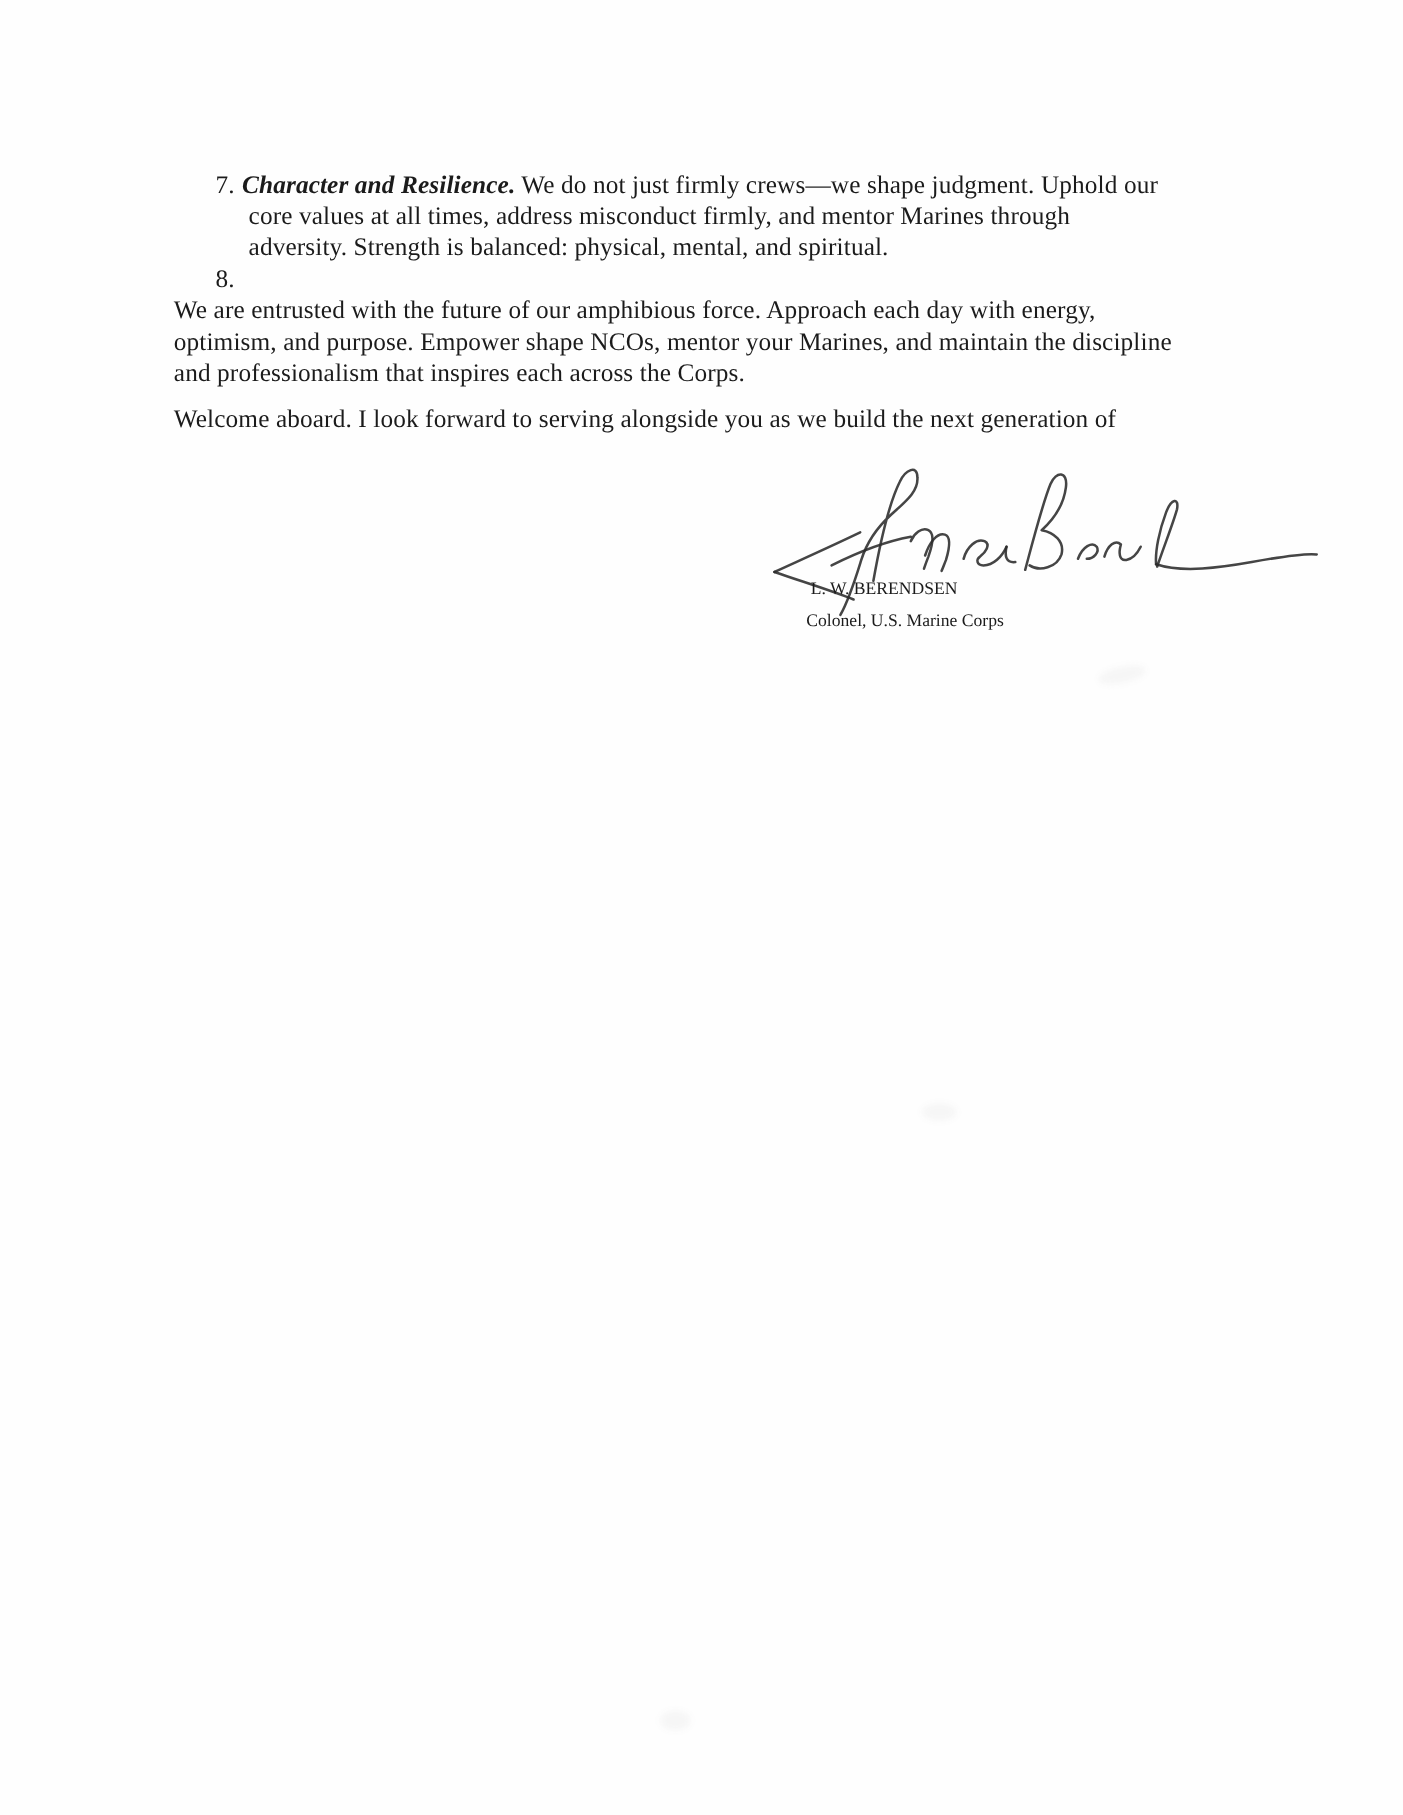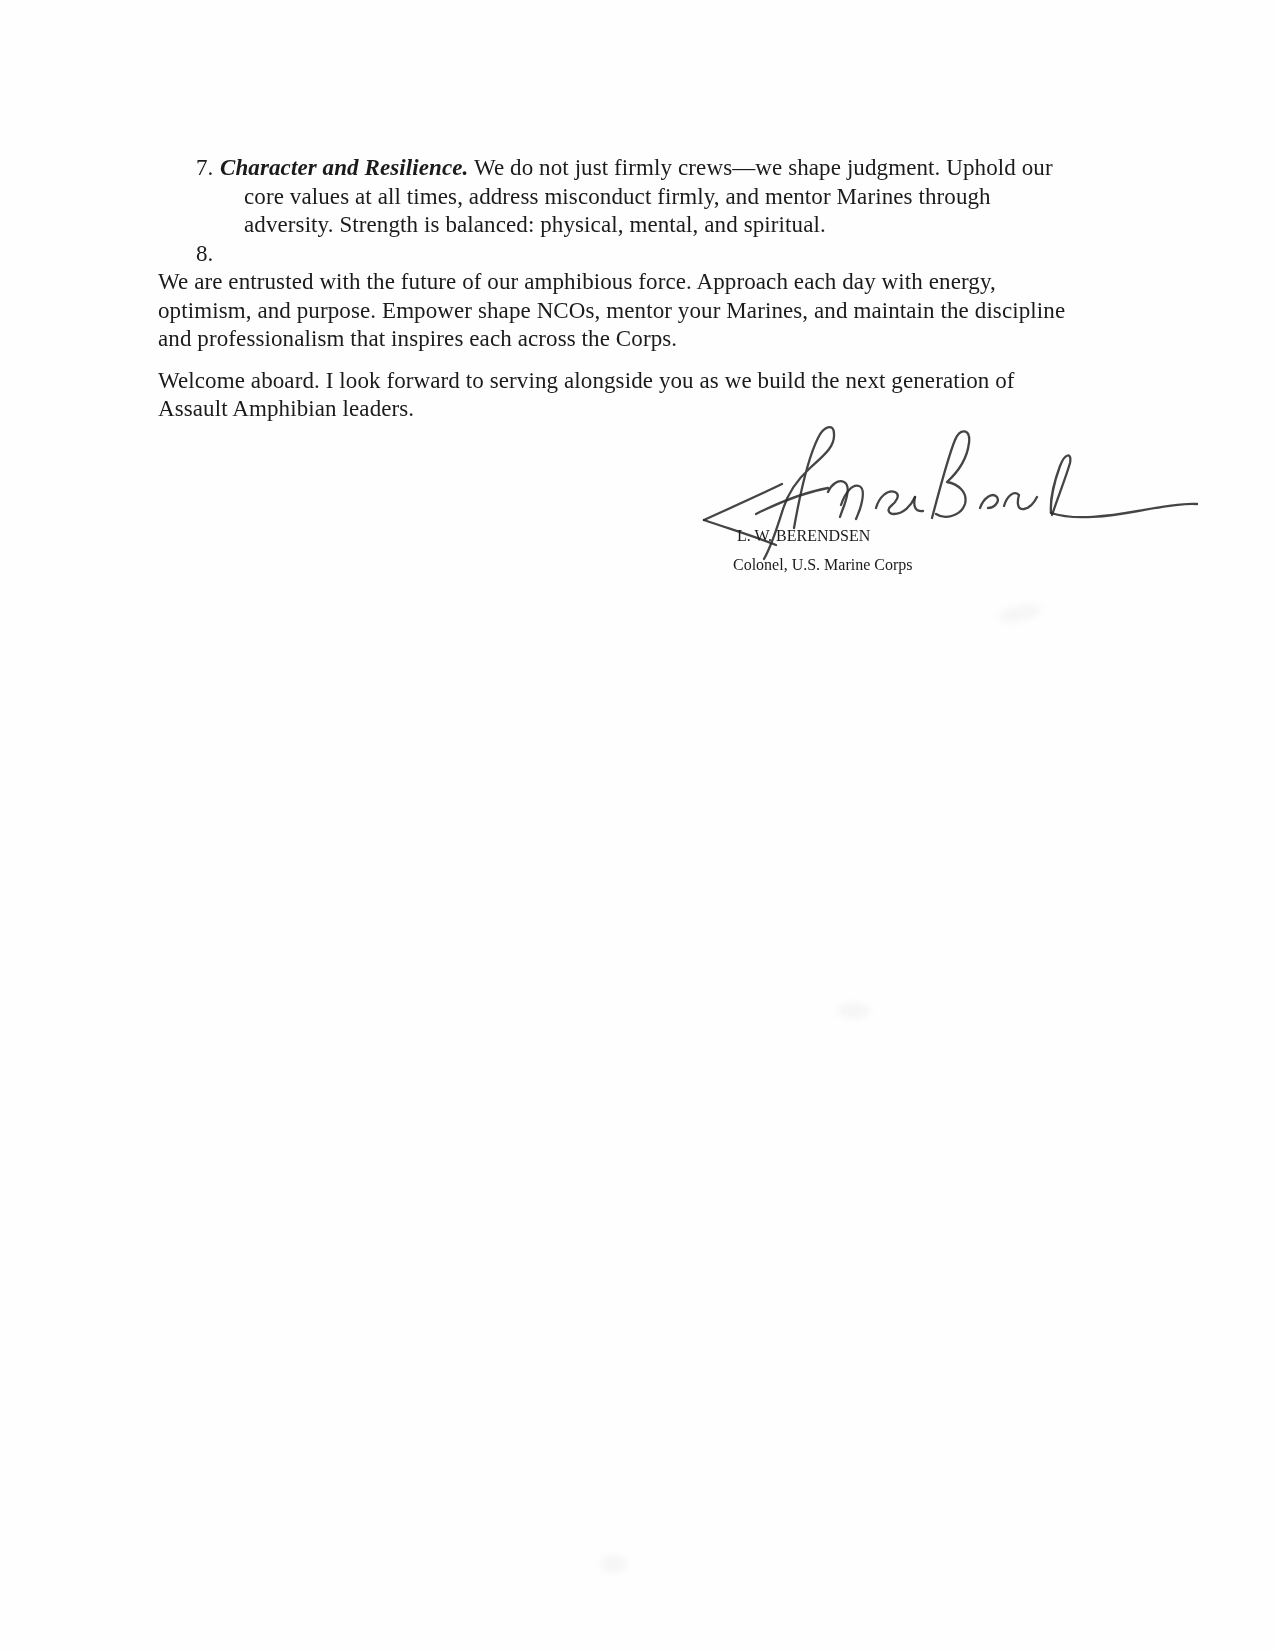--- a/index.html
+++ b/index.html
@@ -20,21 +20,21 @@
     left: 158px; top: 154px;
     width: 960px;
     font-size: 23px;
     line-height: 28.5px;
     letter-spacing: 0.1px;
   }
   .line { white-space: nowrap; }
   .list-row { display: flex; margin-left: 38px; }
   .num-col { width: 24px; flex: 0 0 24px; }
   .item-lines { flex: 1 1 auto; }
-  .item-lines .cont { margin-left: 24px; }
+  .item-lines .cont { margin-left: 6px; }
   b.lead { font-weight: bold; font-style: italic; }
   .para-1 { margin-top: 0; }
   .para-2 { margin-top: 13px; }
   .sig-block {
     position: absolute;
     left: 733px; top: 522px;
     font-size: 16px;
     line-height: 28.5px;
     white-space: nowrap;
   }
@@ -85,21 +85,20 @@
     </div>
 
     <div class="para-1">
       <div class="line">We are entrusted with the future of our amphibious force. Approach each day with energy,</div>
       <div class="line">optimism, and purpose. Empower shape NCOs, mentor your Marines, and maintain the discipline</div>
       <div class="line">and professionalism that inspires each across the Corps.</div>
     </div>
 
     <div class="para-2">
       <div class="line">Welcome aboard. I look forward to serving alongside you as we build the next generation of</div>
-      <div class="line">Assault Amphibian leaders.</div>
     </div>
 
   </div>
 
   <svg class="sig-svg" viewBox="0 0 560 180" xmlns="http://www.w3.org/2000/svg" aria-hidden="true">
 
     <path d="M122,84 C95,97 68,109 44,120"></path>
     <path d="M44,120 C70,129 96,137 116,145"></path>
     <path d="M96,114 C122,101 146,92 168,88"></path>
 

